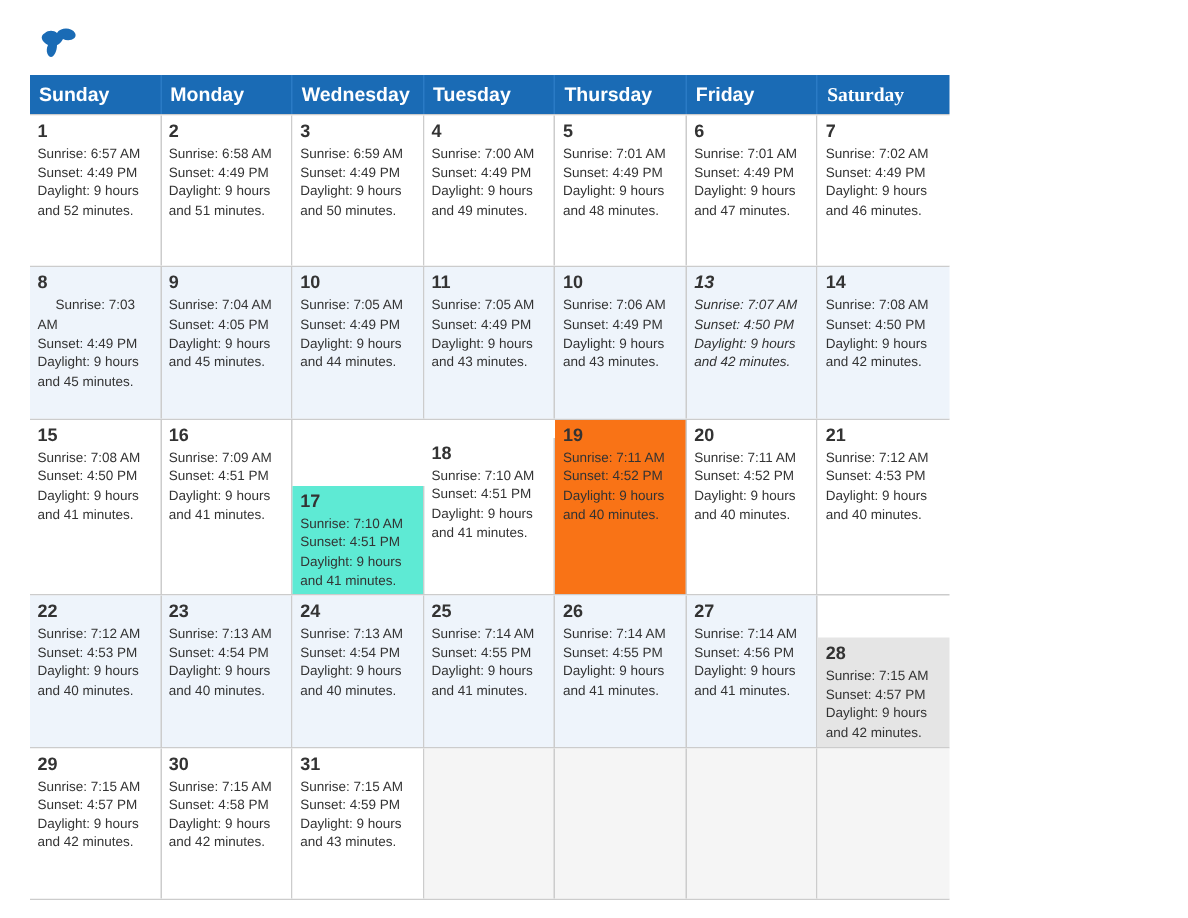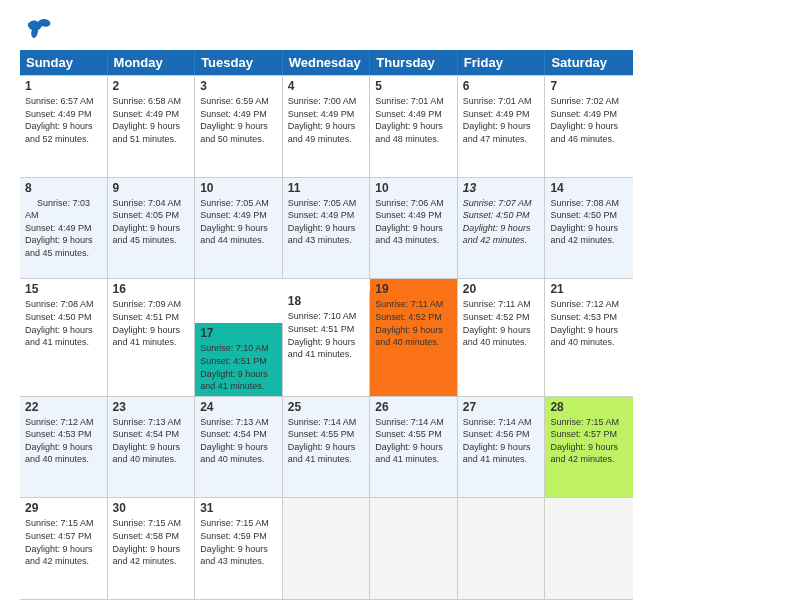--- a/index.html
+++ b/index.html
@@ -58,21 +58,21 @@
       background: #1a6bb5;
     }
     .cal-header-cell {
       color: #fff;
       font-size: 13px;
       font-weight: bold;
       padding: 5px 6px;
       text-align: left;
       border-right: 1px solid #2a7bc5;
     }
-    .cal-header-cell:last-child { border-right: none; }
+    .cal-header-cell:last-child { border-right: none; font-family: Liberation Serif, serif; }
     .cal-body {
       flex: 1;
       display: flex;
       flex-direction: column;
     }
     .cal-row {
       display: grid;
       grid-template-columns: repeat(7, 1fr);
       flex: 1;
       border-bottom: 1px solid #ccc;
@@ -126,22 +126,22 @@
     <div class="title-block">
       <h1></h1>
       <h2></h2>
     </div>
   </div>
 
   <div class="calendar">
     <div class="cal-header">
     <div class="cal-header-cell">Sunday</div>
         <div class="cal-header-cell">Monday</div>
+        <div class="cal-header-cell">Wednesday</div>
         <div class="cal-header-cell">Tuesday</div>
-        <div class="cal-header-cell">Wednesday</div>
         <div class="cal-header-cell">Thursday</div>
         <div class="cal-header-cell">Friday</div>
         <div class="cal-header-cell">Saturday</div>
       </div>
     <div class="cal-body">
     <div class="cal-row">
           <div class="cal-cell" style="background: rgb(255, 255, 255);"><span class="day-num">1</span><span class="info" style="white-space: pre-line;">Sunrise: 6:57 AM
 Sunset: 4:49 PM
 Daylight: 9 hours
 and 52 minutes.</span></div>
@@ -202,21 +202,21 @@
         </div>
         <div class="cal-row">
           <div class="cal-cell" style="background: rgb(255, 255, 255);"><span class="day-num">15</span><span class="info" style="white-space: pre-line;">Sunrise: 7:08 AM
 Sunset: 4:50 PM
 Daylight: 9 hours
 and 41 minutes.</span></div>
           <div class="cal-cell" style="background: rgb(255, 255, 255);"><span class="day-num">16</span><span class="info" style="white-space: pre-line;">Sunrise: 7:09 AM
 Sunset: 4:51 PM
 Daylight: 9 hours
 and 41 minutes.</span></div>
-          <div class="cal-cell" style="background: #14b8a6; margin-top: 44px;"><span class="day-num">17</span><span class="info" style="white-space: pre-line;">Sunrise: 7:10 AM
+          <div class="cal-cell" style="background: #5eead4; margin-top: 44px;"><span class="day-num">17</span><span class="info" style="white-space: pre-line;">Sunrise: 7:10 AM
 Sunset: 4:51 PM
 Daylight: 9 hours
 and 41 minutes.</span></div>
           <div class="cal-cell" style="background: rgb(255, 255, 255); margin-top: 12px;"><span class="day-num">18</span><span class="info" style="white-space: pre-line;">Sunrise: 7:10 AM
 Sunset: 4:51 PM
 Daylight: 9 hours
 and 41 minutes.</span></div>
           <div class="cal-cell" style="background: #f97316;"><span class="day-num">19</span><span class="info" style="white-space: pre-line;">Sunrise: 7:11 AM
 Sunset: 4:52 PM
 Daylight: 9 hours
@@ -248,21 +248,21 @@
 Daylight: 9 hours
 and 41 minutes.</span></div>
           <div class="cal-cell" style="background: rgb(238, 244, 251);"><span class="day-num">26</span><span class="info" style="white-space: pre-line;">Sunrise: 7:14 AM
 Sunset: 4:55 PM
 Daylight: 9 hours
 and 41 minutes.</span></div>
           <div class="cal-cell" style="background: rgb(238, 244, 251);"><span class="day-num">27</span><span class="info" style="white-space: pre-line;">Sunrise: 7:14 AM
 Sunset: 4:56 PM
 Daylight: 9 hours
 and 41 minutes.</span></div>
-          <div class="cal-cell" style="background: #bef264;"><span class="day-num">28</span><span class="info" style="white-space: pre-line;">Sunrise: 7:15 AM
+          <div class="cal-cell" style="background: #e5e5e5; margin-top: 28px;"><span class="day-num">28</span><span class="info" style="white-space: pre-line;">Sunrise: 7:15 AM
 Sunset: 4:57 PM
 Daylight: 9 hours
 and 42 minutes.</span></div>
         </div>
         <div class="cal-row">
           <div class="cal-cell" style="background: rgb(255, 255, 255);"><span class="day-num">29</span><span class="info" style="white-space: pre-line;">Sunrise: 7:15 AM
 Sunset: 4:57 PM
 Daylight: 9 hours
 and 42 minutes.</span></div>
           <div class="cal-cell" style="background: rgb(255, 255, 255);"><span class="day-num">30</span><span class="info" style="white-space: pre-line;">Sunrise: 7:15 AM

